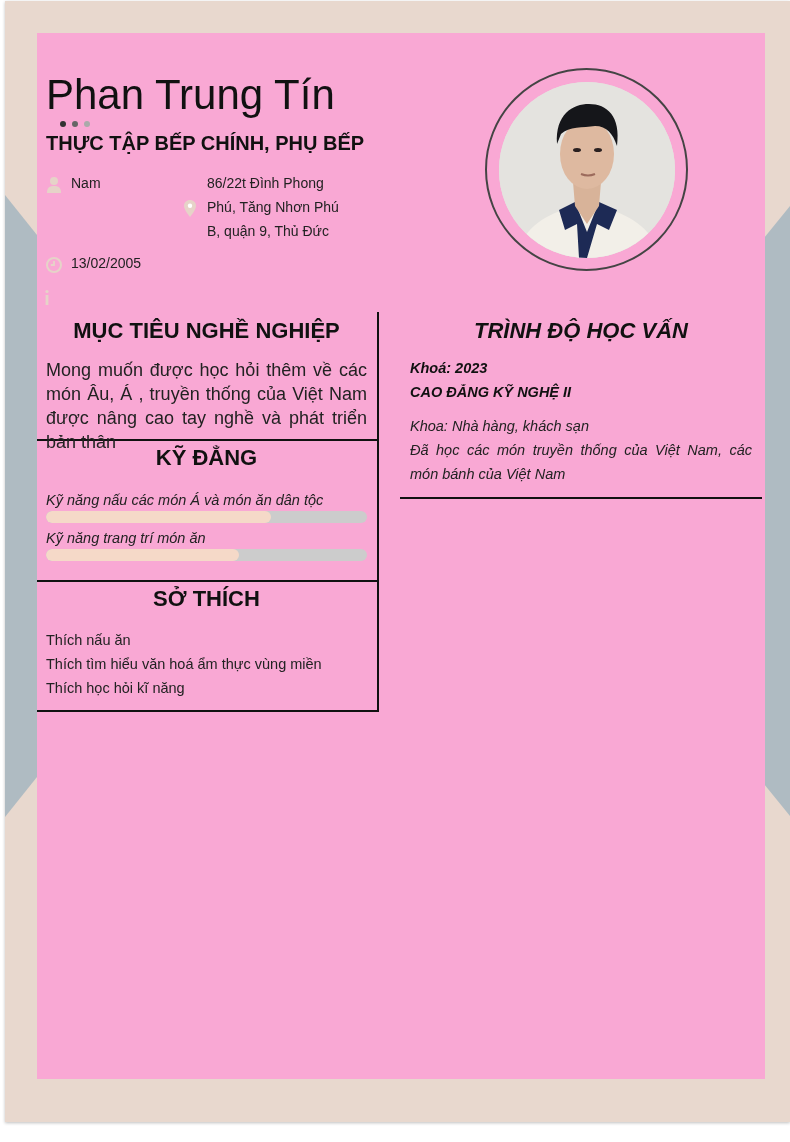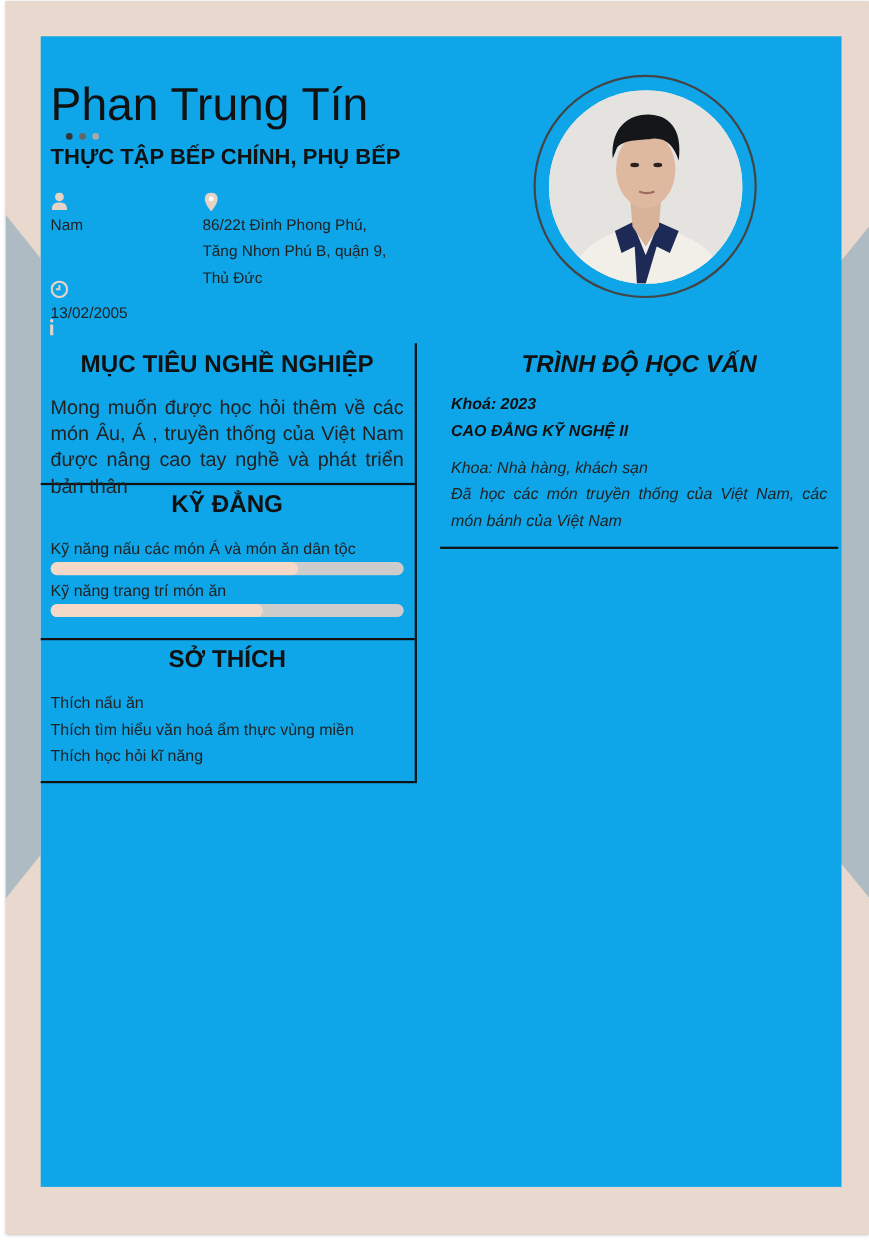--- a/index.html
+++ b/index.html
@@ -17,36 +17,36 @@
     background: #afbbc2;
     clip-path: polygon(0 0, 100% 40px, 100% calc(100% - 40px), 0 100%);
   }
   .deco-right {
     position: absolute; right: 0; top: 205px; width: 26px; height: 610px;
     background: #afbbc2;
     clip-path: polygon(0 32px, 100% 0, 100% 100%, 0 calc(100% - 32px));
   }
   .sheet {
     position: absolute; left: 32px; top: 32px; width: 728px; height: 1046px;
-    background: #0ea5e9;
+    background: #f9a8d4;
   }
 
   
   .name {
     position: absolute; left: 9px; top: 38px;
     font-size: 42px; font-weight: 400; letter-spacing: 0px; color: #111;
     line-height: 48px;
   }
   .dots { position: absolute; left: 23px; top: 88px; display: flex; gap: 6px; }
   .dot { width: 6px; height: 6px; border-radius: 50%; }
   .job-title {
     position: absolute; left: 9px; top: 98px;
     font-size: 20px; font-weight: 700; color: #111; line-height: 24px;
   }
-  .info-row { position: absolute; display: flex; align-items: flex-start; font-size: 14px; color: #222; line-height: 24px; flex-direction: column; }
+  .info-row { position: absolute; display: flex; align-items: center; font-size: 14px; color: #222; line-height: 24px; }
   .info-icon { width: 16px; height: 18px; margin-right: 9px; margin-top: 3px; display: inline-flex; align-items: center; justify-content: center; }
   .gender-row { left: 9px; top: 138px; }
   .address-row { left: 147px; top: 138px; width: 170px; }
   .address-row .info-icon { margin-right: 11px; }
   .birth-row { left: 9px; top: 218px; }
   .extra-row { left: 9px; top: 252px; }
 
   .avatar-ring {
     position: absolute; left: 448px; top: 35px; width: 203px; height: 203px;
     border: 2px solid #444; border-radius: 50%;
@@ -67,21 +67,21 @@
     text-align: center; font-size: 22px; font-weight: 700; color: #111; line-height: 30px;
   }
   .para { font-size: 18px; line-height: 24px; color: #222; text-align: justify; }
   .sec-goal { height: 129px; padding-top: 4px; }
   .sec-goal .para { margin-top: 12px; }
   .sec-skills { height: 141px; padding-top: 2px; }
   .skill { margin-top: 0; }
   .skill-label { font-size: 14.5px; line-height: 22px; color: #222; }
   .skill-track { height: 12px; background: #cccccc; border-radius: 6px; overflow: hidden; margin-bottom: 4px; }
   .skill-fill { height: 100%; background: #f5d9c8; border-radius: 6px; }
-  .sec-skills .skill-list { margin-top: 16px; }
+  .sec-skills .skill-list { margin-top: 16px; font-style: italic; }
   .sec-hobby { height: 130px; padding-top: 2px; }
   .hobby-list { margin-top: 14px; list-style: none; }
   .hobby-list li { font-size: 14.5px; line-height: 24px; color: #222; }
 
   .right-col {
     position: absolute; left: 363px; top: 279px; width: 362px; font-style: italic;
   }
   .sec-edu { height: 187px; padding: 4px 10px 0 10px; border-bottom: 2px solid #111; }
   .edu-year { margin-top: 10px; font-size: 14.5px; font-weight: 700; line-height: 24px; color: #111; }
   .edu-school { font-size: 14.5px; font-weight: 700; line-height: 24px; color: #111; }

